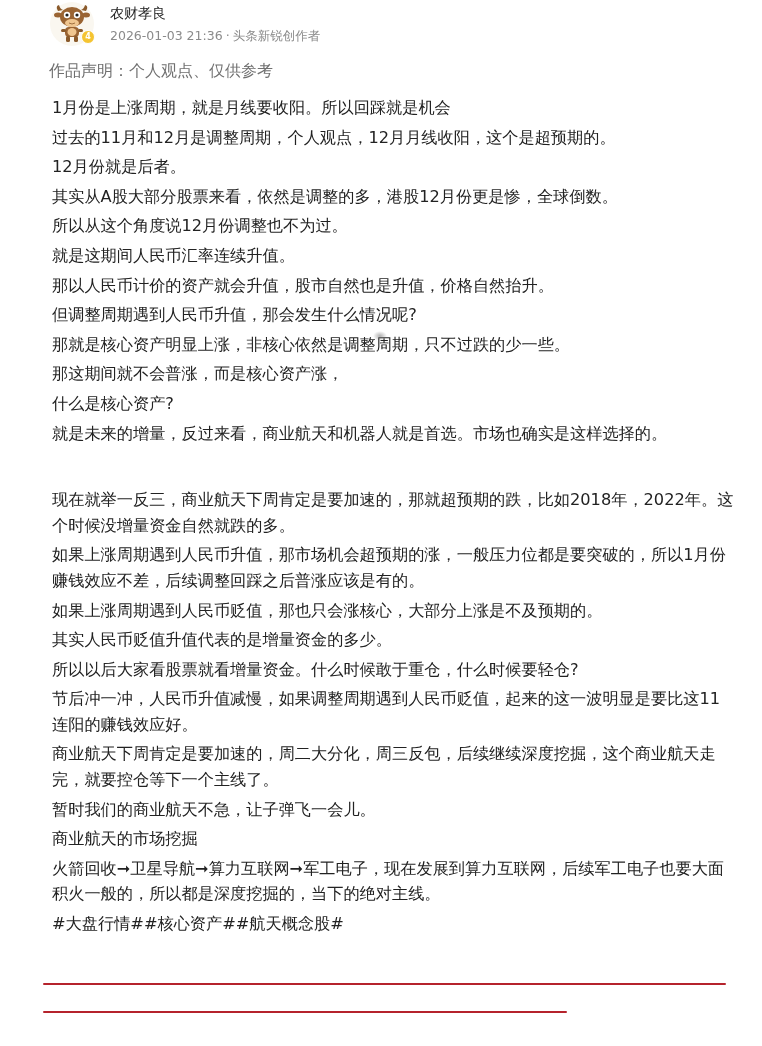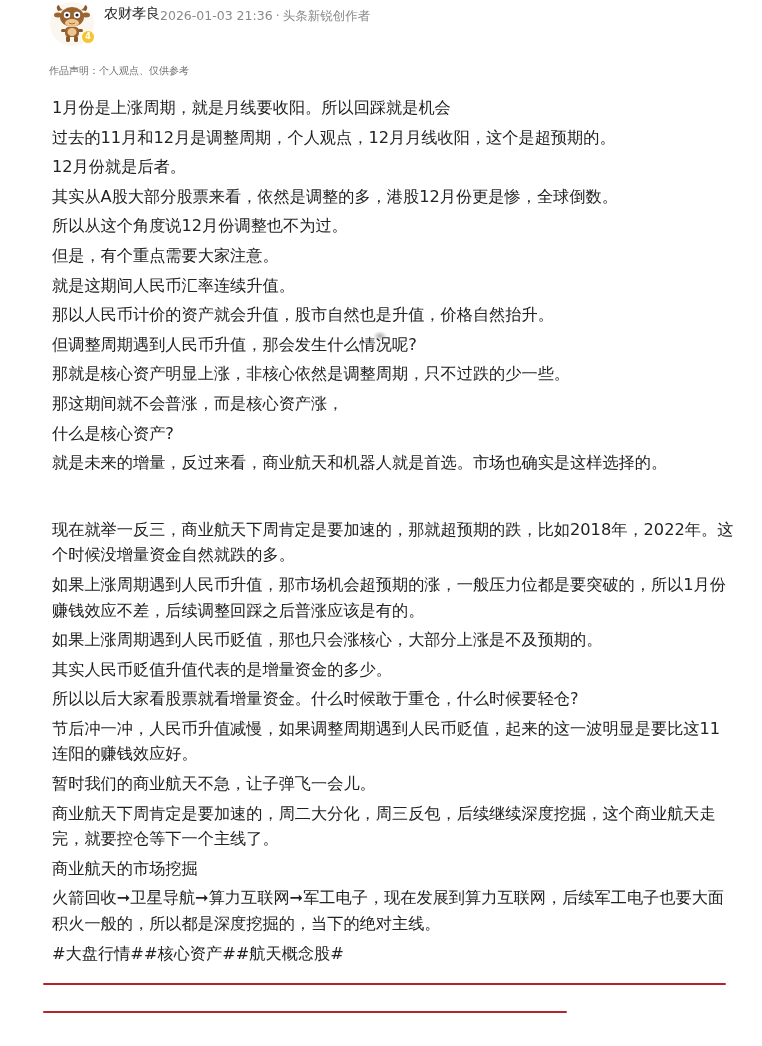--- a/index.html
+++ b/index.html
@@ -41,44 +41,44 @@
       border-radius: 50%;
       background: #f5c431;
       border: 1px solid #ffffff;
       color: #fff;
       font-size: 8px;
       line-height: 12px;
       text-align: center;
       font-weight: bold;
     }
     .author-block {
-      margin-left: 10px;
+      margin-left: 16px;
       display: flex;
-      flex-direction: row;
+      flex-direction: column;
     }
     .author-name {
       font-size: 14px;
       color: #222222;
       line-height: 18px;
       margin-top: 2px;
     }
     .meta {
       font-size: 12.5px;
       color: #8a8a8a;
       line-height: 18px;
       margin-top: 5px;
       white-space: nowrap;
       text-align: center;
     }
     .meta .dot { margin: 0 3px; }
     .declaration {
       position: absolute;
       left: 49px;
       top: 62px;
-      font-size: 10px;
+      font-size: 16px;
       color: #707070;
       line-height: 18px;
     }
     .content {
       position: absolute;
       left: 48px;
       top: 91px;
       width: 690px;
       font-size: 16.2px;
       line-height: 25.6px;
@@ -163,37 +163,36 @@
 </div>
 
 <div class="declaration">作品声明：个人观点、仅供参考</div>
 
 <div class="content">
   <p>1月份是上涨周期，就是月线要收阳。所以回踩就是机会</p>
   <p>过去的11月和12月是调整周期，个人观点，12月月线收阳，这个是超预期的。</p>
   <p>12月份就是后者。</p>
   <p>其实从A股大部分股票来看，依然是调整的多，港股12月份更是惨，全球倒数。</p>
   <p>所以从这个角度说12月份调整也不为过。</p>
-  <p>但是，有个重点需要大家注意。</p>
   <p>就是这期间人民币汇率连续升值。</p>
   <p>那以人民币计价的资产就会升值，股市自然也是升值，价格自然抬升。</p>
   <p>但调整周期遇到人民币升值，那会发生什么情况呢?</p>
   <p>那就是核心资产明显上涨，非核心依然是调整周期，只不过跌的少一些。</p>
   <p>那这期间就不会普涨，而是核心资产涨，</p>
   <p>什么是核心资产?</p>
   <p>就是未来的增量，反过来看，商业航天和机器人就是首选。市场也确实是这样选择的。</p>
   <div class="blank"></div>
   <p>现在就举一反三，商业航天下周肯定是要加速的，那就超预期的跌，比如2018年，2022年。这个时候没增量资金自然就跌的多。</p>
   <p>如果上涨周期遇到人民币升值，那市场机会超预期的涨，一般压力位都是要突破的，所以1月份赚钱效应不差，后续调整回踩之后普涨应该是有的。</p>
   <p>如果上涨周期遇到人民币贬值，那也只会涨核心，大部分上涨是不及预期的。</p>
   <p>其实人民币贬值升值代表的是增量资金的多少。</p>
   <p>所以以后大家看股票就看增量资金。什么时候敢于重仓，什么时候要轻仓?</p>
   <p>节后冲一冲，人民币升值减慢，如果调整周期遇到人民币贬值，起来的这一波明显是要比这11连阳的赚钱效应好。</p>
+  <p>商业航天下周肯定是要加速的，周二大分化，周三反包，后续继续深度挖掘，这个商业航天走完，就要控仓等下一个主线了。</p>
   <p>暂时我们的商业航天不急，让子弹飞一会儿。</p>
-  <p>商业航天下周肯定是要加速的，周二大分化，周三反包，后续继续深度挖掘，这个商业航天走完，就要控仓等下一个主线了。</p>
   <p>商业航天的市场挖掘</p>
   <p class="highlight">火箭回收➞卫星导航➞算力互联网➞军工电子，现在发展到算力互联网，后续军工电子也要大面积火一般的，所以都是深度挖掘的，当下的绝对主线。</p>
   <p class="hashtags">#大盘行情##核心资产##航天概念股#</p>
 </div>
 
 <div class="underline-1"></div>
 <div class="underline-2"></div>
 <div class="smudge"></div>
 
 </body></html>

